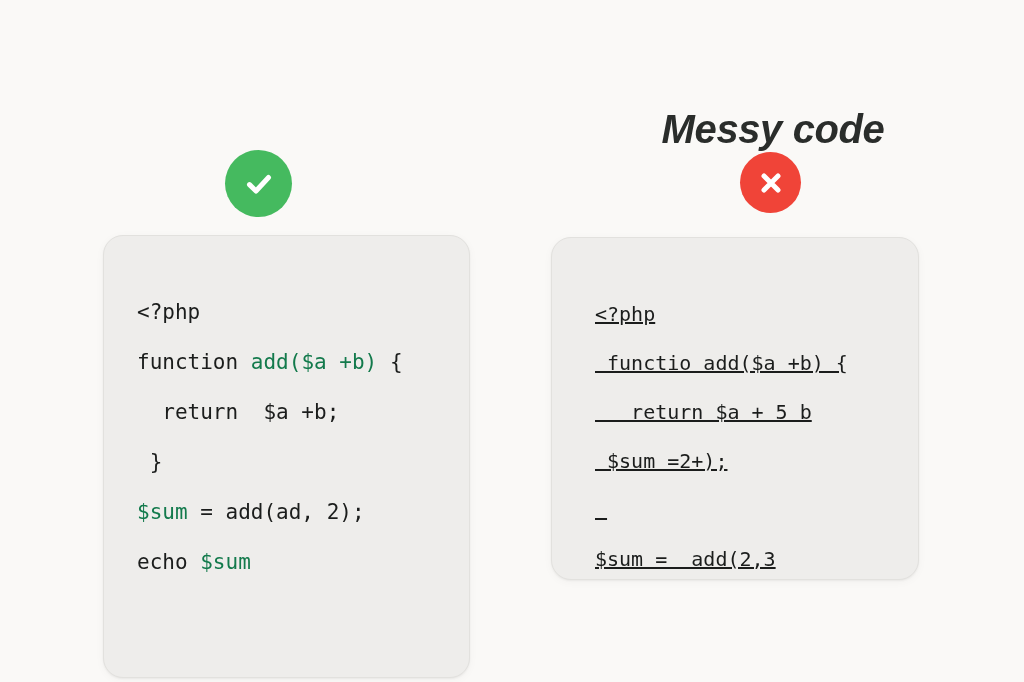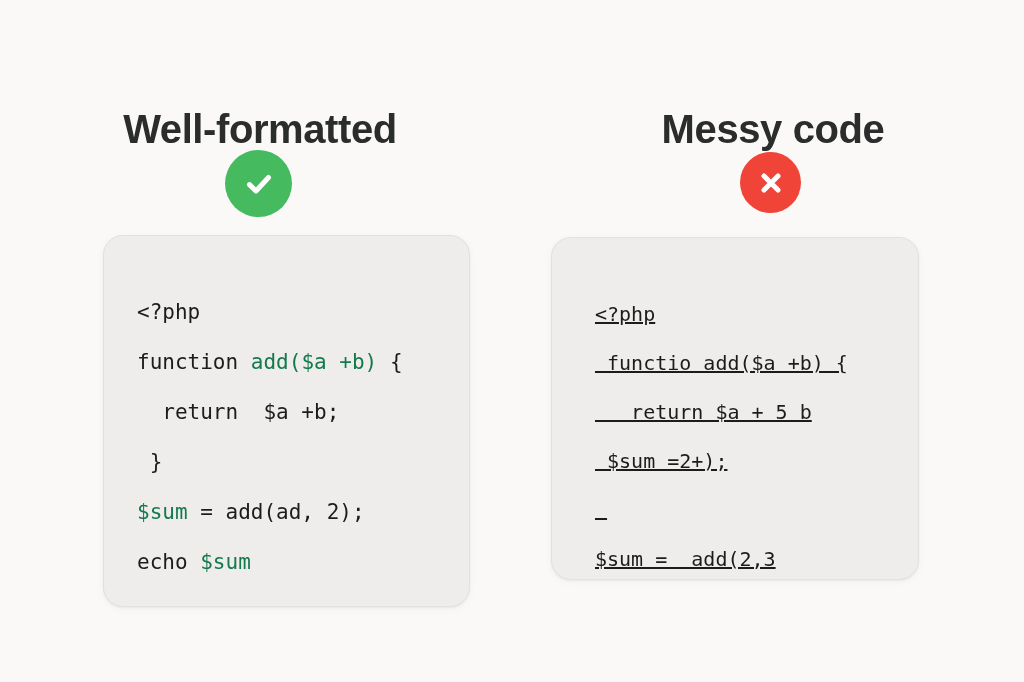--- a/index.html
+++ b/index.html
@@ -39,21 +39,21 @@
     text-align: center;
     font-family: "Liberation Sans", sans-serif;
     font-size: 40px;
     font-weight: bold;
     letter-spacing: -0.4px;
     color: #2a2d2b;
     line-height: 1;
     white-space: nowrap;
   }
   .panel.left .panel-title { padding-left: 8px; }
-  .panel.right .panel-title { padding-left: 10px; }
+  .panel.right .panel-title { padding-left: 10px; font-style: italic; }
 
   
   .badge {
     position: absolute;
     top: 150px;
     left: 50%;
     border-radius: 50%;
     display: flex;
     align-items: center;
     justify-content: center;
@@ -79,21 +79,21 @@
     background: #eeedeb;
     border-radius: 20px;
     border: 1px solid #e2e1de;
     box-shadow: 0 1px 2px rgba(0,0,0,0.05), 0 2px 10px rgba(0,0,0,0.035);
     overflow: hidden;
   }
   .panel.left .code-card {
     left: 103px;
     top: 235px;
     width: 367px;
-    height: 372px;
+    height: 443px;
   }
   .panel.right .code-card {
     left: 39px;
     top: 237px;
     width: 368px;
     height: 343px;
   }
 
   .code-body {
     font-family: "DejaVu Sans Mono", "Liberation Mono", monospace;
@@ -118,21 +118,20 @@
   .tok-green { color: #137a4c; }
   .tok-plain { color: #1b1d1c; }
 </style>
 </head>
 <body>
 
 <div class="board">
 
   <section class="panel left">
 
-    <h2 class="panel-title">Well-formatted</h2>
 
     <div class="badge ok">
       <svg width="36" height="36" viewBox="0 0 36 36" aria-hidden="true">
         <path d="M8.5 18.6 L15 25 L27.5 11.5" fill="none" stroke="#ffffff" stroke-width="5" stroke-linecap="round" stroke-linejoin="round"></path>
       </svg>
     </div>
 
     <div class="code-card">
       <pre class="code-body"><span class="code-line"><span class="tok-plain">&lt;?php</span></span>
 <span class="code-line"><span class="tok-plain">function </span><span class="tok-green">add</span><span class="tok-green">(</span><span class="tok-green">$a +b)</span><span class="tok-plain"> {</span></span>

